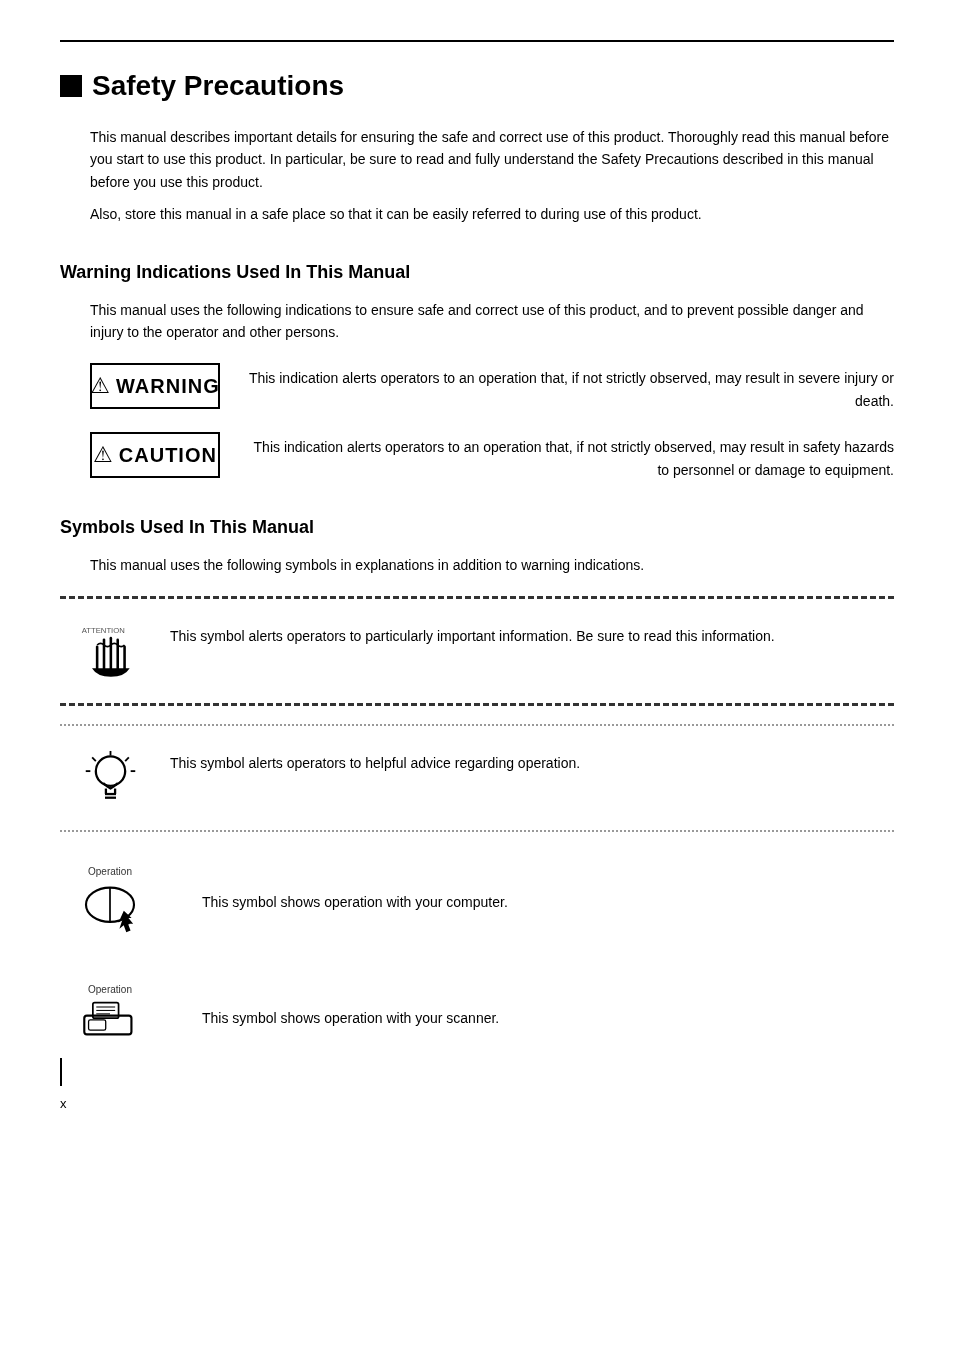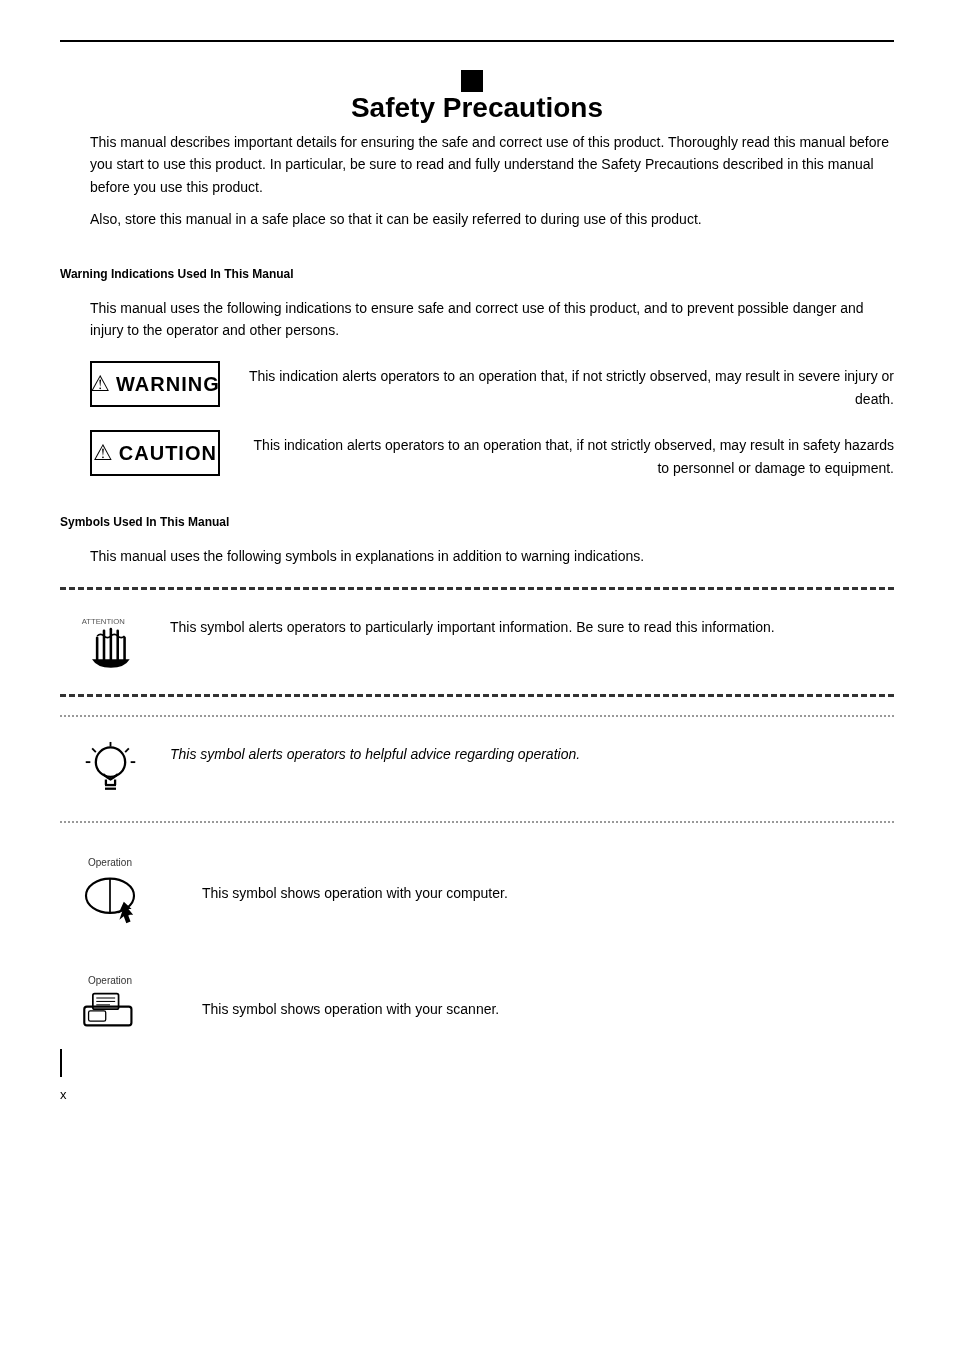--- a/index.html
+++ b/index.html
@@ -19,22 +19,21 @@
     }
 
     .top-rule {
       border-top: 2px solid #000;
       margin-bottom: 28px;
     }
 
     .page-title {
       display: flex;
       align-items: center;
-      margin-bottom: 7px;
-      flex-direction: column;
+      margin-bottom: 24px;
     }
 
     .title-square {
       width: 22px;
       height: 22px;
       background: #000;
       margin-right: 10px;
       flex-shrink: 0;
     }
 
@@ -43,21 +42,21 @@
       font-weight: bold;
     }
 
     .intro-text {
       padding-left: 30px;
       margin-bottom: 8px;
       line-height: 1.6;
     }
 
     .section-heading {
-      font-size: 12px;
+      font-size: 18px;
       font-weight: bold;
       margin-top: 36px;
       margin-bottom: 16px;
     }
 
     .section-body {
       padding-left: 30px;
       line-height: 1.6;
       margin-bottom: 20px;
     }
@@ -226,21 +225,21 @@
           <path d="M14 55 Q20 65 36 65 Q52 65 58 55 L14 55 Z" fill="#000"></path>
 
           <path d="M20 28 Q24 24 28 28 Q32 32 36 28 Q40 24 44 28 Q48 32 52 28" stroke="#000" stroke-width="2" fill="none"></path>
         </svg>
       </div>
       <p class="symbol-desc">This symbol alerts operators to particularly important information. Be sure to read this information.</p>
     </div>
     <div class="dashed-border-bottom"></div>
   </div>
 
-  <div class="symbol-block" style="margin-top:16px;font-style:italic;">
+  <div class="symbol-block" style="margin-top:16px;">
     <div class="dotted-border-top"></div>
     <div class="symbol-row">
       <div class="symbol-icon">
         <svg class="lightbulb-svg" viewBox="0 0 60 65" xmlns="http://www.w3.org/2000/svg">
 
           <circle cx="30" cy="25" r="16" fill="none" stroke="#000" stroke-width="2.5"></circle>
 
           <path d="M22 38 Q26 42 30 44 Q34 42 38 38" stroke="#000" stroke-width="2.5" fill="none"></path>
           <line x1="25" y1="44" x2="25" y2="50" stroke="#000" stroke-width="2.5"></line>
           <line x1="35" y1="44" x2="35" y2="50" stroke="#000" stroke-width="2.5"></line>

